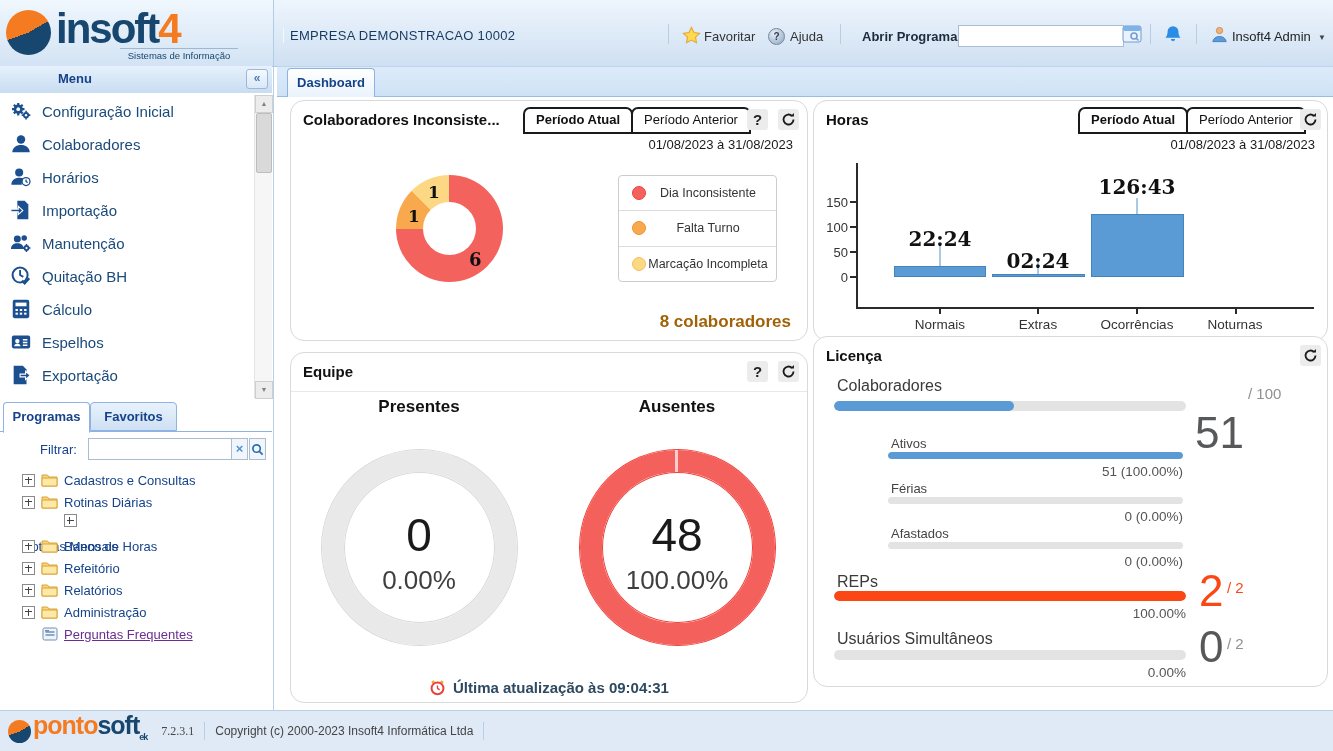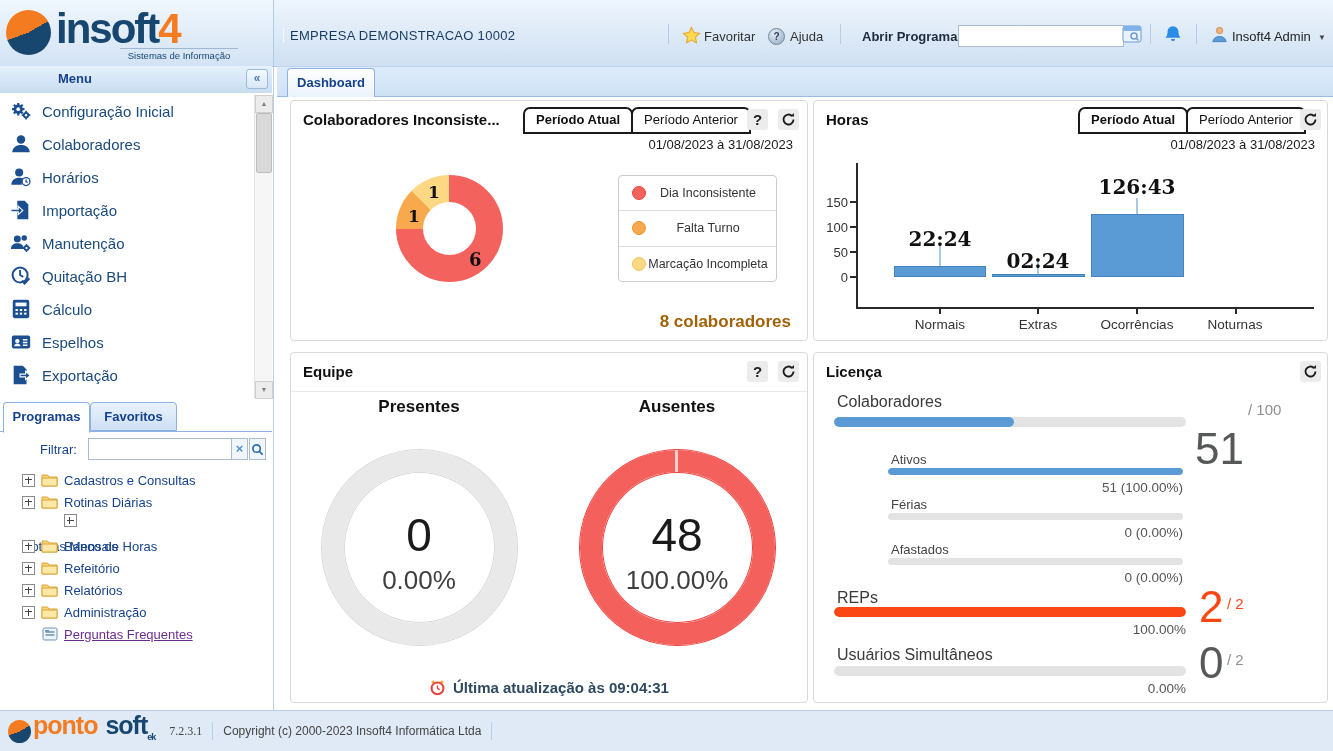--- a/index.html
+++ b/index.html
@@ -57,21 +57,21 @@
   .tree-label{font-size:13px;color:#15428b;white-space:nowrap;}
   .tree-link{font-size:13px;color:#6b2d91;text-decoration:underline;white-space:nowrap;}
   .splitter{left:273px;top:66px;width:1px;height:644px;background:#b9cfe8;}
   
   .tabstrip{left:277px;top:66px;width:1056px;height:29px;
     background:linear-gradient(#dcebfa,#cfe2f5);border-top:1px solid #bdd3ee;border-bottom:1px solid #99bbe8;}
   .main-tab{left:287px;top:68px;width:86px;height:28px;background:linear-gradient(#ffffff,#eaf3fc);
     border:1px solid #8db2e3;border-bottom:none;border-radius:4px 4px 0 0;z-index:3;
     font-size:13px;font-weight:bold;color:#15428b;text-align:center;line-height:27px;}
   
-  .panel{background:#fff;border:1px solid #d9d9d9;border-radius:4px;box-sizing:border-box;}
+  .panel{background:#fff;border:1px solid #d9d9d9;border-radius:14px;box-sizing:border-box;}
   .p-title{left:12px;top:10px;font-size:15px;font-weight:bold;color:#111;}
   .period-btn{top:6px;height:23px;background:#fff;border:2px solid #1a1a1a;border-radius:7px 7px 0 0;
     font-size:13px;color:#111;text-align:center;line-height:22px;padding:0 11px;}
   .period-btn.active{font-weight:bold;}
   .sq-btn{top:8px;width:21px;height:21px;background:#ececec;border-radius:3px;text-align:center;}
   .sq-btn.help{font-size:15px;font-weight:bold;color:#222;line-height:21px;}
   .sq-btn svg{width:15px;height:15px;margin-top:3px;}
   .date-range{top:36px;font-size:13px;color:#1a1a1a;}
   .serif-num{font-family:"DejaVu Serif","Liberation Serif",serif;font-weight:bold;color:#111;}
   
@@ -110,21 +110,21 @@
   .lic-subpct{width:295px;text-align:right;font-size:13.5px;color:#555;}
   .lic-big{font-size:44px;line-height:44px;color:#57585a;}
   .lic-of{font-size:15px;color:#909090;}
   
   .footer{left:0;top:710px;width:1333px;height:41px;background:#e0eaf6;border-top:1px solid #b9cfe8;
     display:flex;align-items:center;padding-left:8px;box-sizing:border-box;}
   .f-circle{width:23px;height:23px;border-radius:50%;
     background:conic-gradient(from 250deg,#f47b20 0 170deg,#17466e 170deg 360deg);margin-right:2px;}
   .f-logo{font-size:25px;font-weight:bold;letter-spacing:-1px;line-height:25px;}
   .f-ponto{color:#f47b20;}
-  .f-soft{color:#17466e;margin-left:8px;}
+  .f-soft{color:#17466e;}
   .f-sub{font-size:9px;color:#17466e;vertical-align:sub;}
   .f-meta{font-size:12px;color:#444;}
   .f-div{width:1px;height:18px;background:#b9cfe8;margin:0 10px;}
 </style>
 </head>
 <body>
 
 <div class="abs header">
   <div class="abs logo-area">
     <div class="abs logo-circle"></div>
@@ -485,21 +485,21 @@
   <div class="abs update-row">
     <svg width="17" height="17" viewBox="0 0 20 20">
         <path d="M3.5 4.5L6 2.3M16.5 4.5L14 2.3" stroke="#f6a823" stroke-width="2.6" fill="none"></path>
         <circle cx="10" cy="11" r="7" fill="#fff" stroke="#e8423c" stroke-width="2.4"></circle>
         <path d="M10 7.5V11l2.5 1.8" stroke="#e8423c" stroke-width="1.6" fill="none"></path>
       </svg>
     <span>Última atualização às 09:04:31</span>
   </div>
 </div>
 
-<div class="abs panel" style="left:813px;top:352px;width:515px;height:351px;">
+<div class="abs panel" style="left:813px;top:336px;width:515px;height:351px;">
   <div class="abs p-title">Licença</div>
   <div class="abs sq-btn" style="left:486px;">
     <svg viewBox="0 0 18 18">
         <path d="M15 9a6 6 0 1 1-1.8-4.3" fill="none" stroke="#1a1a1a" stroke-width="2.2"></path>
         <path d="M15.5 1.2v4.3h-4.3z" fill="#1a1a1a"></path>
       </svg>
   </div>
 
   <span class="abs lic-label" style="left:23px;top:40px;">Colaboradores</span>
   <div class="abs track" style="left:20px;top:64px;width:352px;height:10px;">

